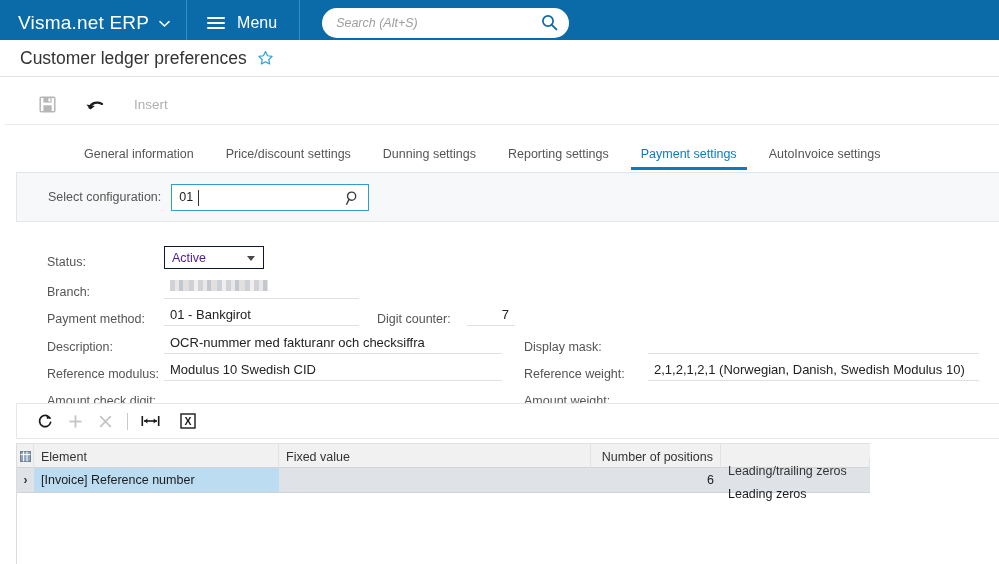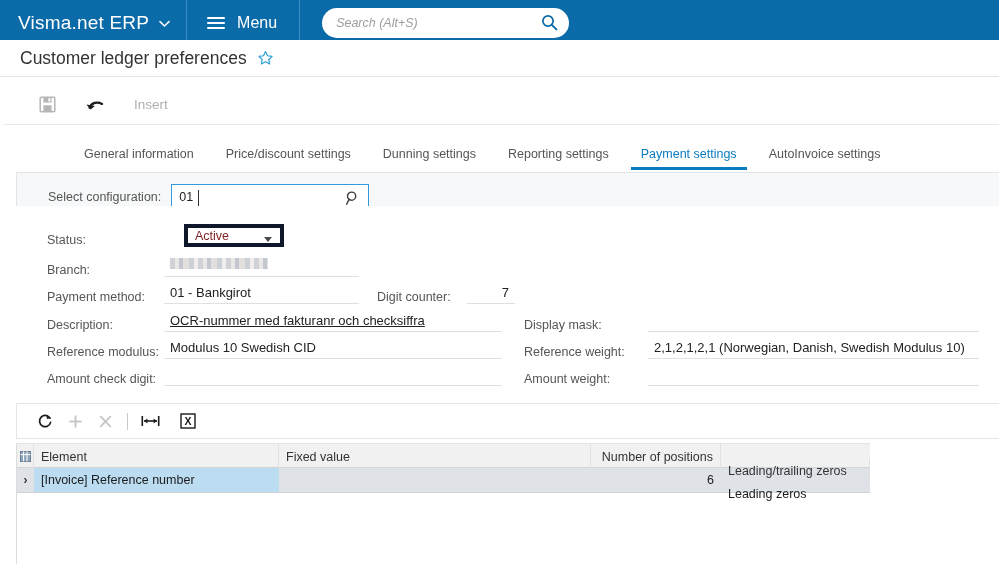--- a/index.html
+++ b/index.html
@@ -106,36 +106,36 @@
     border:0; outline:0; background:transparent; width:100%; height:25px;
     font-family:"Liberation Sans", sans-serif; font-size:12.5px; color:#222;
     padding:0 28px 0 7px;
   }
   .config-caret {
     position:absolute; left:26px; top:5px; width:1px; height:16px; background:#333;
   }
   .lookup-icon { position:absolute; right:8px; top:5px; width:15px; height:16px; color:#3b3b3b; }
 
   
-  .form-area { position:absolute; left:0; top:206px; width:999px; height:180px; background:#fff; }
+  .form-area { position:absolute; left:0; top:228px; width:999px; height:180px; background:#fff; }
 
   .frow { position:absolute; display:flex; align-items:flex-end; }
   .flabel { font-size:12.5px; color:#555; }
   .fvalue {
     font-size:13px; color:#222;
     border-bottom:1px solid #e0e0e0;
     height:22px; display:flex; align-items:center;
     padding-left:6px;
   }
   .fvalue.num { justify-content:flex-end; padding-right:6px; }
 
   .dropdown {
-    width:100px; height:23px; border:4px solid #0f172a; background:#fff;
-    display:flex; align-items:center; font-size:12.5px; color:#7f1d1d;
-    padding-left:7px; position:relative;margin-left:20px;
+    width:100px; height:23px; border:1px solid #0f172a; background:#fff;
+    display:flex; align-items:center; font-size:12.5px; color:#4c1d95;
+    padding-left:7px; position:relative;
   }
   .dd-caret {
     position:absolute; right:8px; top:9px;
     width:0; height:0; border-left:4.5px solid transparent; border-right:4.5px solid transparent;
     border-top:5px solid #4a4a4a;
   }
   .redacted {
     height:11px; width:98px; margin-bottom:4px;
     background:
       repeating-linear-gradient(90deg,#c9c9d2 0 5px,#e7e4e2 5px 9px,#b9bec8 9px 13px,#dedada 13px 19px,#c3c9d1 19px 24px,#efeceb 24px 28px);
@@ -295,21 +295,21 @@
       <div class="fvalue" style="width:195px;">01 - Bankgirot</div>
     </div>
 
     <div class="frow" style="left:377px; top:76px;">
       <span class="flabel" style="width:90px;">Digit counter:</span>
       <div class="fvalue num" style="width:48px;">7</div>
     </div>
 
     <div class="frow" style="left:47px; top:104px;">
       <span class="flabel" style="width:117px;">Description:</span>
-      <div class="fvalue" style="width:338px;text-decoration:underline;">OCR-nummer med fakturanr och checksiffra</div>
+      <div class="fvalue" style="width:338px;">OCR-nummer med fakturanr och checksiffra</div>
     </div>
 
     <div class="frow" style="left:524px; top:104px;">
       <span class="flabel" style="width:124px;">Display mask:</span>
       <div class="fvalue" style="width:331px;"></div>
     </div>
 
     <div class="frow" style="left:47px; top:131px;">
       <span class="flabel" style="width:117px;">Reference modulus:</span>
       <div class="fvalue" style="width:338px;">Modulus 10 Swedish CID</div>

